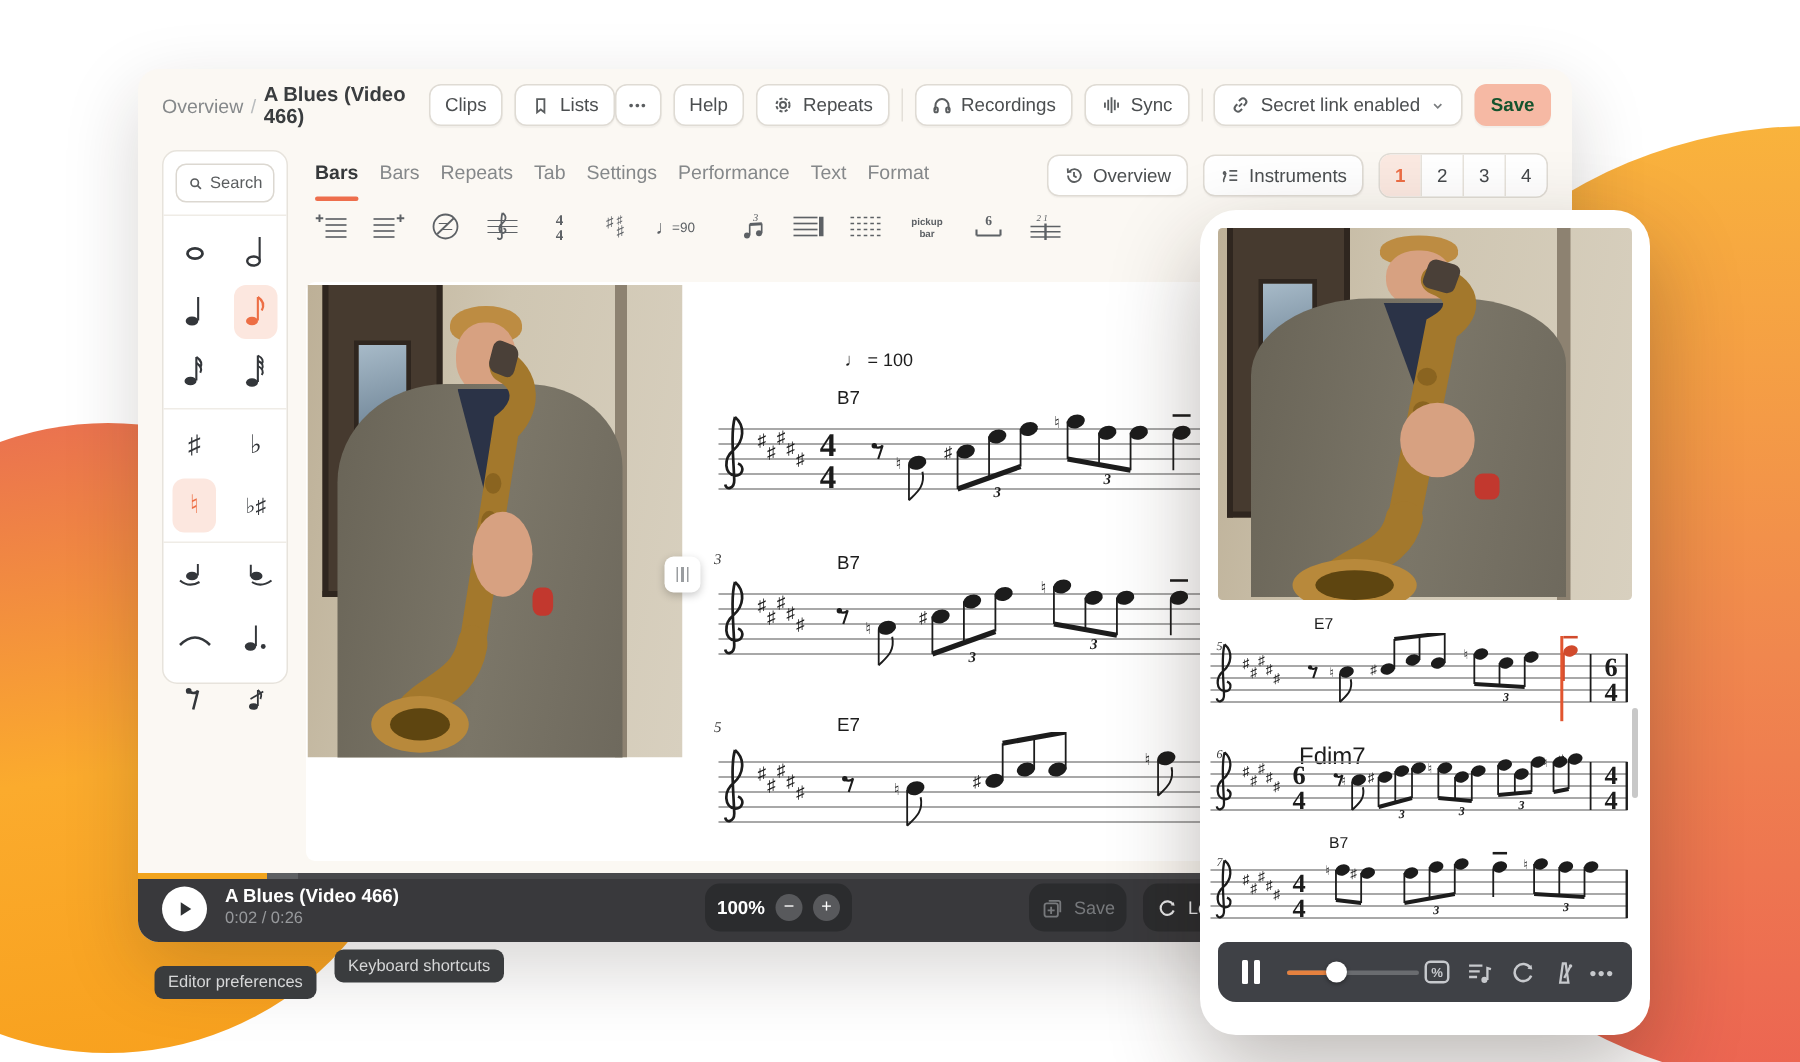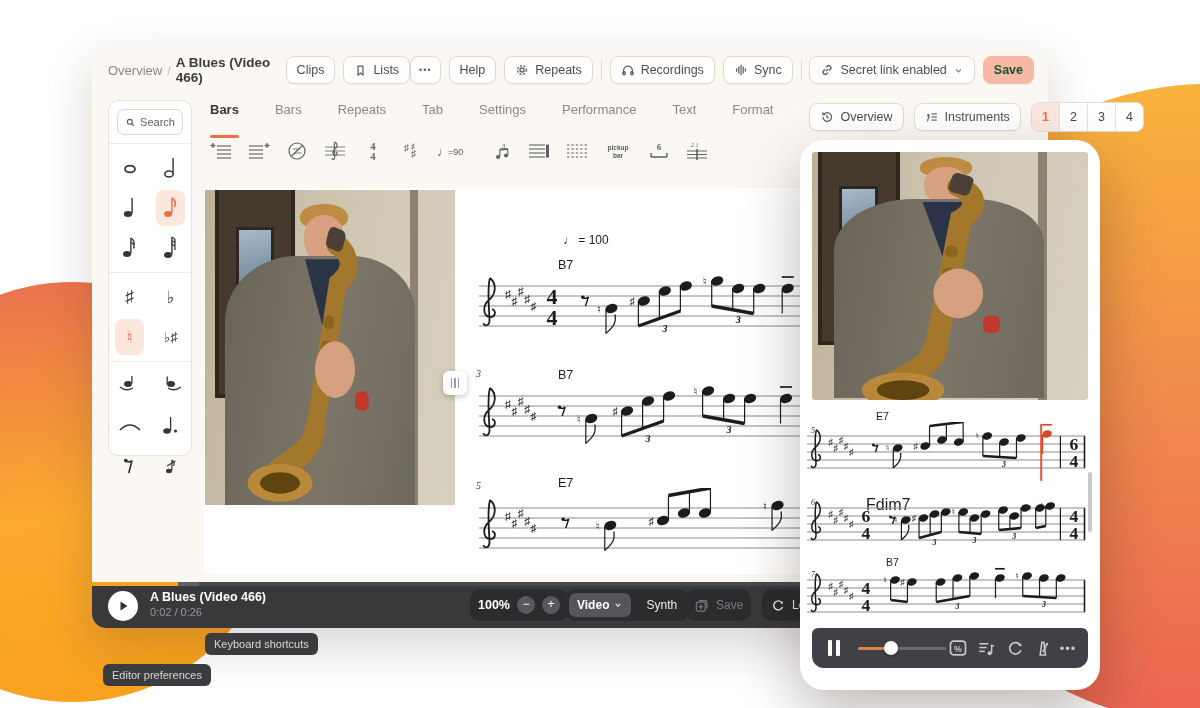--- a/index.html
+++ b/index.html
@@ -19,21 +19,21 @@
   .crumb-a{color:#85888a;font-size:13px;}
   .crumb-sep{color:#b9bcbe;font-size:13px;margin:0 5px;}
   .crumb-b{color:#3a3d3f;font-size:13.5px;font-weight:bold;}
   .btn{display:inline-flex;align-items:center;gap:6px;background:#fff;border:1px solid #dfdbd4;
        border-radius:8px;height:28px;padding:0 10px;font-size:12.5px;color:#4b4e50;
        box-shadow:0 1px 1px rgba(0,0,0,.04);white-space:nowrap;cursor:pointer;box-sizing:border-box;}
   .btn svg{flex:0 0 auto;}
   .vdiv{width:1px;height:22px;background:#e3dfd8;margin:0 8px;}
   .save{background:#f6b9a4;border:1px solid #f6b9a4;color:#14532d;font-weight:bold;}
   
-  .tabs{position:absolute;left:118px;top:56px;right:16px;display:flex;gap:36px;}
+  .tabs{position:absolute;left:118px;top:56px;right:16px;display:flex;align-items:center;gap:14px;}
   .tab{font-size:13px;color:#85888a;position:relative;cursor:pointer;padding-bottom:6px;}
   .tab.active{color:#35383a;font-weight:bold;}
   .tab.active::after{content:"";position:absolute;left:0;right:0;bottom:-6px;height:3px;background:#ee6e4c;border-radius:2px;}
   .tabs-right{margin-left:auto;display:flex;align-items:center;gap:10px;}
   .seg{display:flex;border:1px solid #e0dcd5;border-radius:8px;overflow:hidden;background:#fff;height:28px;}
   .seg div{width:27px;display:flex;align-items:center;justify-content:center;font-size:12.5px;color:#44474a;border-left:1px solid #e7e3dc;cursor:pointer;}
   .seg div:first-child{border-left:none;}
   .seg .on{background:#fbe9e1;color:#ed6e45;font-weight:bold;}
   
   .toolbar{position:absolute;left:114px;top:92px;display:flex;align-items:center;gap:8px;}
@@ -572,49 +572,40 @@
           <polygon points="3.5,1.5 10.5,6 3.5,10.5" fill="#2f3133"></polygon>
         </svg>
     </div>
     <div class="ptitle">A Blues (Video 466)</div>
     <div class="ptime">0:02 / 0:26</div>
     <div class="dkpill" style="left:378px">
       <span class="zlabel">100%</span>
       <span class="zbtn">−</span>
       <span class="zbtn">+</span>
     </div>
-    <div class="dkpill" style="left:473px;padding:0 4px">
-      <span class="vs-in">
-          <span>Video</span>
-        <svg width="10" height="10" viewBox="0 0 16 16" fill="none" stroke="#d9dadc" stroke-width="2">
-            <path d="M4.5 6.5 L8 10 L11.5 6.5"></path>
-          </svg>
-        </span>
-      <span class="vs-syn">Synth</span>
-    </div>
     <div class="dkpill gray" style="left:594px">
       <svg width="15" height="15" viewBox="0 0 16 16" fill="none" stroke="#77797c" stroke-width="1.3">
           <path d="M5.5 2.7 h7 a1.2 1.2 0 0 1 1.2 1.2 v7"></path>
           <rect x="2.5" y="4.5" width="9.5" height="9.5" rx="1.6"></rect>
           <path d="M7.2 7 v5 M4.7 9.5 h5"></path>
         </svg>
       <span class="clips-lbl">Save</span>
     </div>
     <div class="dkpill" style="left:670px">
       <svg width="15" height="15" viewBox="0 0 16 16" fill="none" stroke="#e8e9ea" stroke-width="1.5">
           <path d="M12.8 5.2 A4.8 4.8 0 1 0 13.3 9.6"></path>
           <polygon points="11.2,5.8 13.9,6.2 13.4,3.5" fill="#e8e9ea" stroke="none"></polygon>
         </svg>
       <span class="loop-lbl">Loop</span>
     </div>
   </div>
 </div>
 
-<div class="chip" style="left:103px;top:664px">Editor preferences</div>
-<div class="chip" style="left:205px;top:633px">Keyboard shortcuts</div>
+<div class="chip" style="left:103px;top:644px">Editor preferences</div>
+<div class="chip" style="left:223px;top:633px">Keyboard shortcuts</div>
 
 <div class="tablet">
   <div class="video-mob">
     <div class="scene">
       <div class="door" style="left:2%;width:30%;height:78%">
           <div class="window"></div>
         </div>
       <div class="frameline"></div>
       <div class="hair" style="left:39%;top:2%"></div>
       <div class="head" style="left:40.5%;top:6%"></div>

